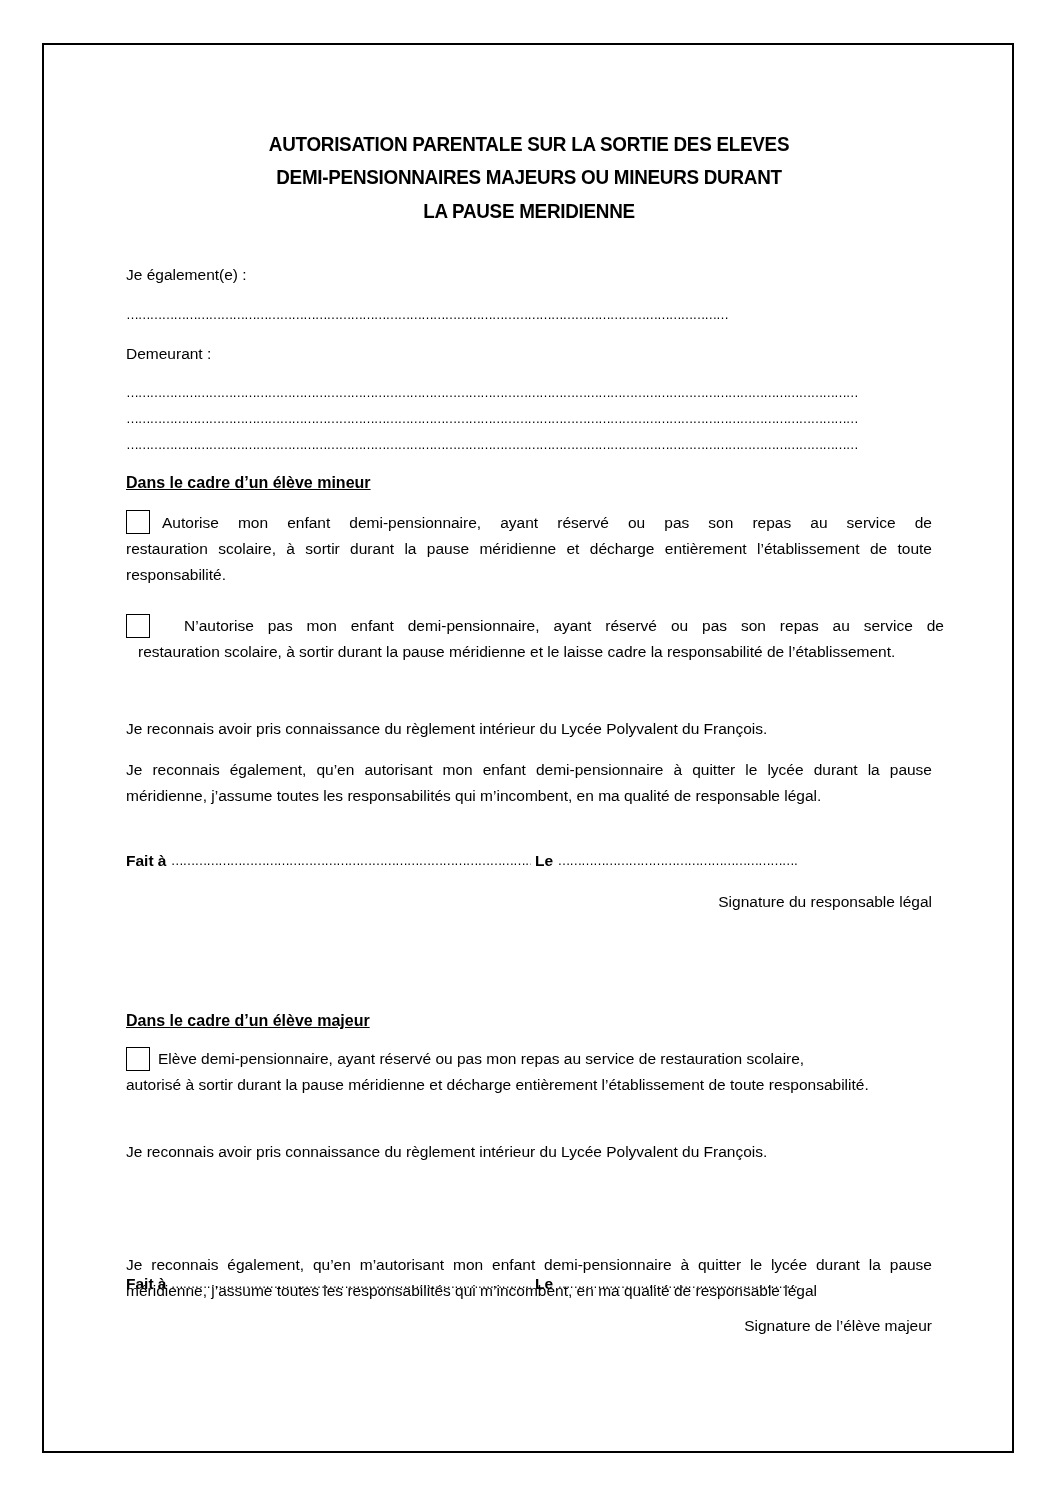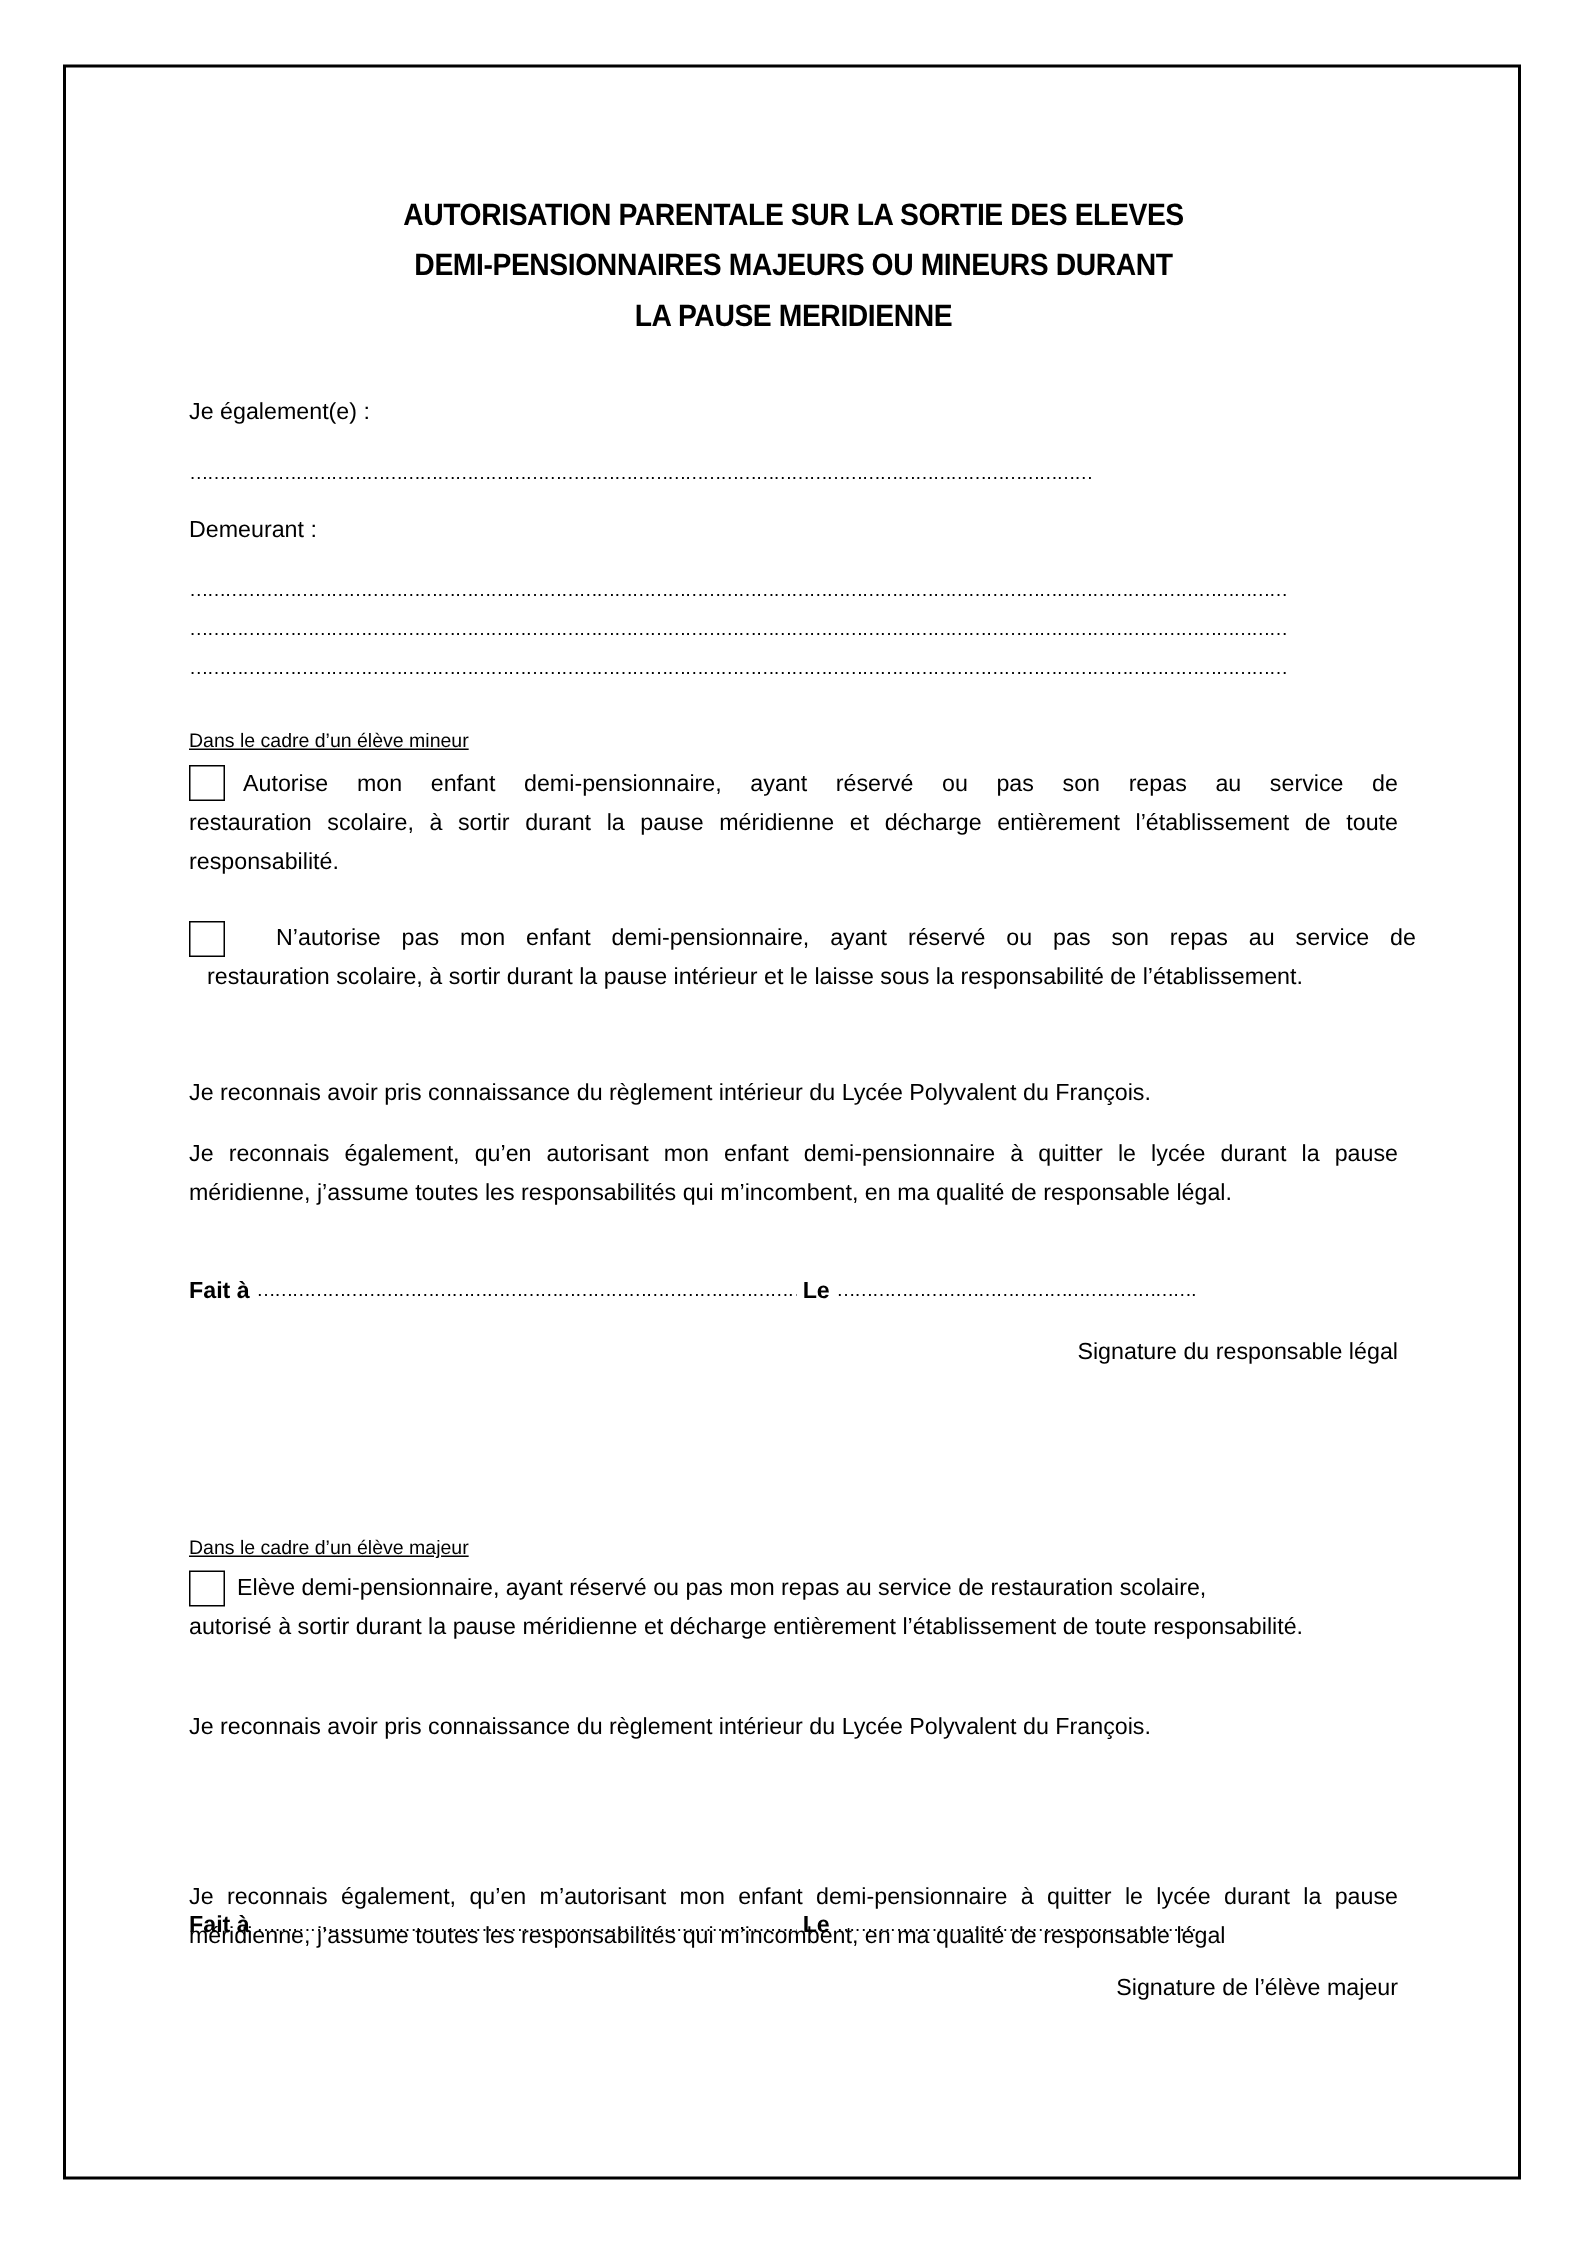--- a/index.html
+++ b/index.html
@@ -2,21 +2,21 @@
 <html><head>
 <meta charset="utf-8">
 <style>
   html, body { margin: 0; padding: 0; background: #ffffff; }
   body { width: 1058px; height: 1497px; position: relative; font-family: "Liberation Sans", sans-serif; color: #000; }
   .frame { position: absolute; left: 42px; top: 43px; width: 972px; height: 1410px; border: 2px solid #000; box-sizing: border-box; }
   .abs { position: absolute; }
   .title { left: 0; width: 1058px; text-align: center; font-weight: bold; font-size: 20.5px; letter-spacing: -0.3px; transform: scaleX(0.92); }
   .t { font-size: 15.5px; line-height: 26px; white-space: nowrap; transform-origin: left top; }
   .dots { font-size: 13px; letter-spacing: -1.2px; overflow: hidden; white-space: nowrap; height: 16px; line-height: 14px; }
-  .heading { font-weight: normal; text-decoration: underline; font-size: 13px; margin-top: 12px; }
+  .heading { font-weight: bold; text-decoration: underline; font-size: 16px; }
   .cb { width: 24px; height: 24px; border: 1.6px solid #000; box-sizing: border-box; background: #fff; }
   .para { font-size: 15.5px; line-height: 26px; text-align: justify; }
   .right { text-align: right; }
 </style>
 </head>
 <body>
 
 <div class="frame"></div>
 
 <div class="abs title" style="top:132px;">AUTORISATION PARENTALE SUR LA SORTIE DES ELEVES</div>
@@ -35,21 +35,21 @@
 
 <div class="abs cb" style="left:126px; top:510px;"></div>
 <div class="abs para" style="left:126px; top:510px; width:806px;">
   <div style="padding-left:36px; text-align:justify; text-align-last:justify;">Autorise mon enfant demi-pensionnaire, ayant réservé ou pas son repas au service de</div>
   <div>restauration scolaire, à sortir durant la pause méridienne et décharge entièrement l’établissement de toute responsabilité.</div>
 </div>
 
 <div class="abs cb" style="left:126px; top:614px;"></div>
 <div class="abs para" style="left:126px; top:613px; width:806px;margin-left:12px;">
   <div style="padding-left:46px; text-align:justify; text-align-last:justify;">N’autorise pas mon enfant demi-pensionnaire, ayant réservé ou pas son repas au service de</div>
-  <div>restauration scolaire, à sortir durant la pause intérieur et le laisse sous la responsabilité de l’établissement.</div>
+  <div>restauration scolaire, à sortir durant la pause méridienne et le laisse cadre la responsabilité de l’établissement.</div>
 </div>
 
 <div class="abs t" style="left:126px; top:716px;">Je reconnais avoir pris connaissance du règlement intérieur du Lycée Polyvalent du François.</div>
 
 <div class="abs para" style="left:126px; top:757px; width:806px;">Je reconnais également, qu’en autorisant mon enfant demi-pensionnaire à quitter le lycée durant la pause méridienne, j’assume toutes les responsabilités qui m’incombent, en ma qualité de responsable légal.</div>
 
 <div class="abs t" style="left:126px; top:848px;">
   <b>Fait à</b>
   <span class="dots" style="display:inline-block; width:360px; vertical-align:middle;">…………………………………………………………………………………</span>
   <b>Le</b>

